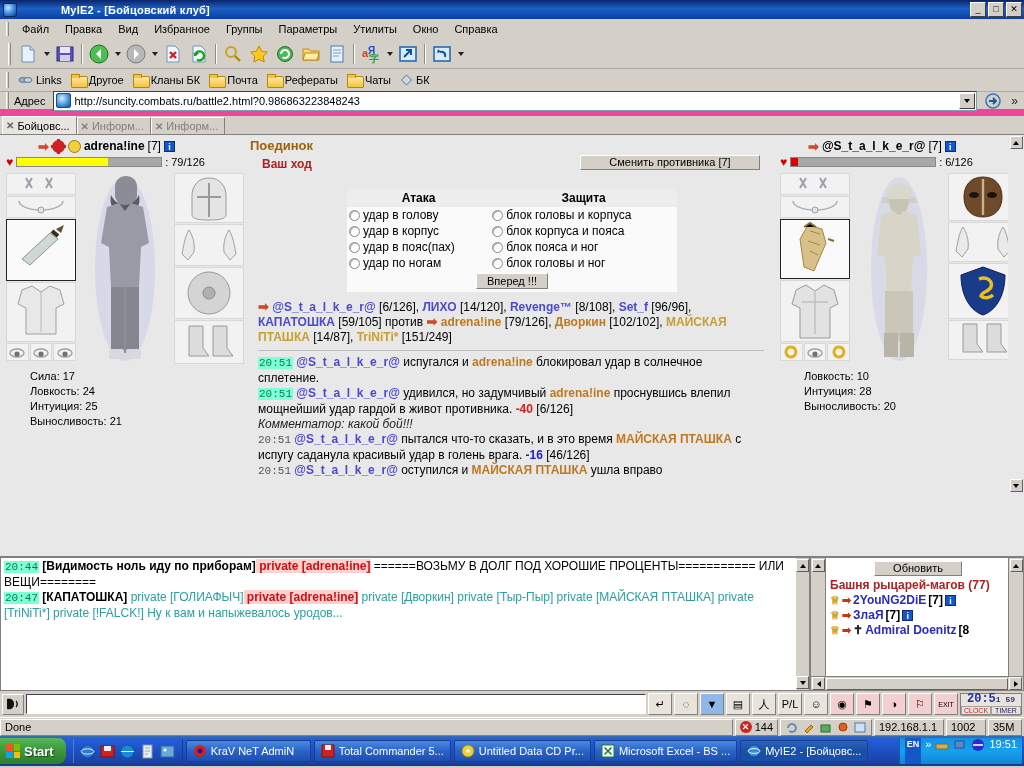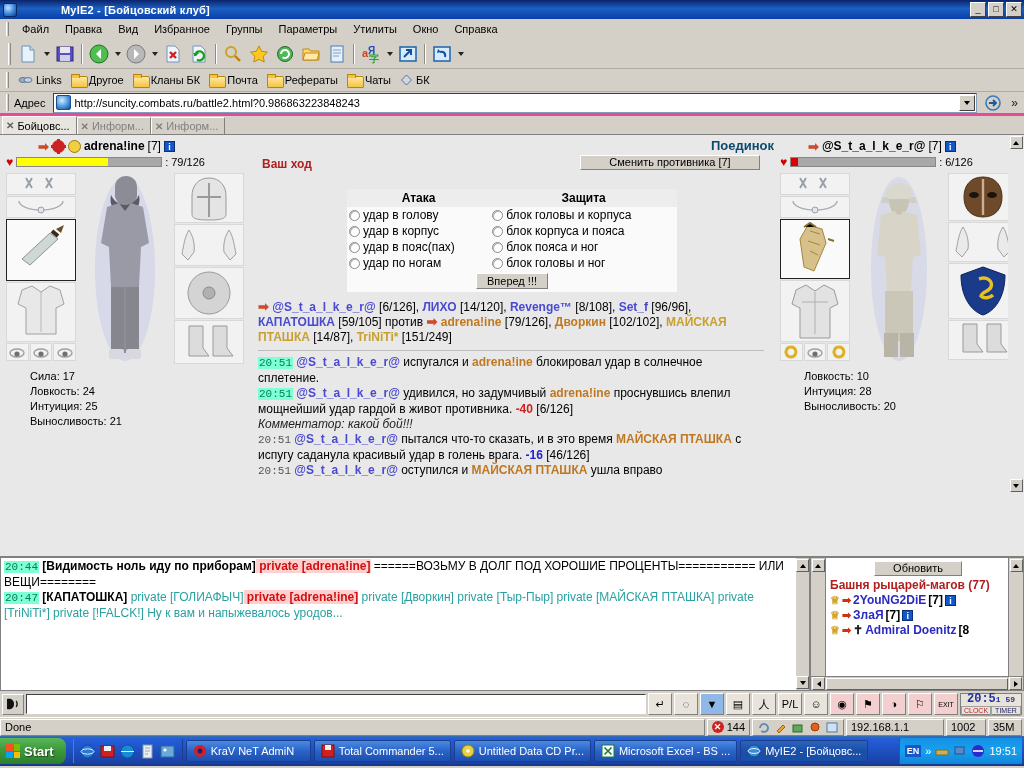--- a/index.html
+++ b/index.html
@@ -56,21 +56,21 @@
 
   
   .linksbar { height:23px; background:#d4d0c8; display:flex; align-items:center; padding-left:6px; border-bottom:1px solid #b0aca4;}
   .linksbar .grip { width:3px; height:16px; border-left:1px solid #fff; border-right:1px solid #908c84; margin-right:6px;}
   .linkitem { display:flex; align-items:center; gap:3px; padding:1px 6px 1px 3px; font-size:11px; color:#000; white-space:nowrap;}
   .folder-ico { width:15px; height:12px; position:relative; flex:0 0 auto;}
   .folder-ico:before{content:"";position:absolute;left:0;top:2px;width:15px;height:10px;background:linear-gradient(to bottom,#ffe9a8,#f5c33c);border:1px solid #b8860b;border-radius:1px 2px 1px 1px;}
   .folder-ico:after{content:"";position:absolute;left:0;top:0px;width:7px;height:3px;background:#f5c33c;border:1px solid #b8860b;border-bottom:none;border-radius:1px 1px 0 0;}
 
   
-  .addrbar { height:24px; background:#d4d0c8; display:flex; align-items:center; padding:0 4px 0 6px; gap:5px; border-bottom:3px solid #ec4899;}
+  .addrbar { height:24px; background:#d4d0c8; display:flex; align-items:center; padding:0 4px 0 6px; gap:5px; border-bottom:7px solid #ec4899;}
   .addrbar .grip { width:3px; height:17px; border-left:1px solid #fff; border-right:1px solid #908c84; }
   .addr-label { font-size:11px; color:#000; padding-right:2px;}
   .addr-input {
     flex:1 1 auto; height:20px; background:#fff; border:1px solid #7f9db9;
     border-top-color:#404040; border-left-color:#404040;
     display:flex; align-items:center; gap:4px; padding:0 2px; position:relative;
   }
   .addr-input .ie-ico {
     width:15px;height:15px;flex:0 0 auto;border-radius:2px;
     background:radial-gradient(circle at 38% 34%,#d6eeff 0%,#4a95dd 55%,#0d4f9c 100%);
@@ -129,21 +129,21 @@
   .eq-slot { width:70px; background:#f2f2f2; border:1px solid #d8d8d8; display:flex;align-items:center;justify-content:center;}
   .eq-slot.hl { border:1px solid #222; background:#fafafa;}
   .eq-mid { width:96px; display:flex; align-items:flex-end; justify-content:center;}
   .eq-row3 { display:flex; gap:1px; }
   .eq-ring { width:23px;height:18px;background:#f2f2f2;border:1px solid #d8d8d8; display:flex;align-items:center;justify-content:center;}
 
   .stats { padding:4px 0 0 30px; font-size:11px; line-height:15px; color:#000;}
   .col-right .stats{ padding-left:30px; }
 
   
-  .duel-title { text-align:right; color:#0c4a6e; font-size:13px; font-weight:bold; padding-top:3px;}
+  .duel-title { text-align:left; color:#a16207; font-size:13px; font-weight:bold; padding-top:3px;}
   .your-turn { color:#b02020; font-weight:bold; font-size:12px; position:absolute; left:12px; top:22px;}
   .switch-btn {
     position:absolute; right:14px; top:20px; width:180px; height:15px; background:#d4d0c8;
     border:1px solid #fff; border-right-color:#808080; border-bottom-color:#808080;
     font-size:11px; text-align:center; line-height:13px; color:#000;
   }
   .atk-table { margin:36px auto 0; width:330px; background:#fff; border-collapse:collapse; }
   .atk-table th { background:#ededed; font-size:12px; padding:2px 0; font-weight:bold; color:#000;}
   .atk-table td { padding:1px 2px; font-size:12px; vertical-align:middle; background:#fafafa;}
   .opt { display:flex; align-items:center; gap:3px;}
@@ -230,21 +230,21 @@
   .flaglogo span:nth-child(1){background:#f35325;}
   .flaglogo span:nth-child(2){background:#81bc06;}
   .flaglogo span:nth-child(3){background:#05a6f0;}
   .flaglogo span:nth-child(4){background:#ffba08;}
   .qlaunch{display:flex;align-items:center;gap:4px;padding:0 6px;border-left:1px solid #4a7fd0;border-right:1px solid #1a3f8f;height:24px;}
   .qico{width:16px;height:16px;display:flex;align-items:center;justify-content:center;}
   .taskbtn{height:22px;min-width:125px;max-width:145px;display:flex;align-items:center;gap:4px;padding:0 6px;
     background:linear-gradient(to bottom,#4b8ae0,#2a63c8 50%,#1c4fb0);border:1px solid #1a3f8f;border-radius:2px;
     color:#fff;font-size:11px;white-space:nowrap;overflow:hidden;}
   .taskbtn.active{background:linear-gradient(to bottom,#2e62bb,#1a4fa8 50%,#1a4fa8);}
-  .tray{display:flex;align-items:center;gap:4px;height:26px;padding:0 5px;margin-left:auto;
+  .tray{display:flex;gap:4px;height:26px;padding:0 5px;margin-left:auto;
     background:linear-gradient(to bottom,#1592e6 0%,#17a0ee 50%,#1185d8 100%);border-left:1px solid #0a62a8;}
   .tray .en{background:#1457c8;color:#fff;font-size:9px;font-weight:bold;padding:1px 2px;}
   .tray .clock{color:#fff;font-size:11px;}
 </style>
 </head>
 <body>
 
 <div class="app">
 
   <div class="titlebar">
@@ -900,21 +900,21 @@
       <svg width="14" height="13" viewBox="0 0 14 13" style="margin-left:3px">
           <rect x="2" y="4" width="9" height="7" fill="#60a860" stroke="#2a6a2a"></rect>
         </svg>
       <svg width="14" height="13" viewBox="0 0 14 13" style="margin-left:3px">
           <circle cx="7" cy="6" r="4" fill="#e06020" stroke="#a03a08"></circle>
         </svg>
       <svg width="14" height="13" viewBox="0 0 14 13" style="margin-left:3px">
           <rect x="2" y="2" width="10" height="9" fill="#cfe2f4" stroke="#4a7ab0"></rect>
         </svg>
     </span>
-    <span class="sb-cell" style="width:98px">192.168.1.1</span>
+    <span class="sb-cell" style="width:70px">192.168.1.1</span>
     <span class="sb-cell" style="width:40px">1002</span>
     <span class="sb-cell" style="width:34px">35M</span>
   </div>
 
   <div class="taskbar">
     <span class="startbtn">
       <span class="flaglogo">
           <span></span>
           <span></span>
           <span></span>

